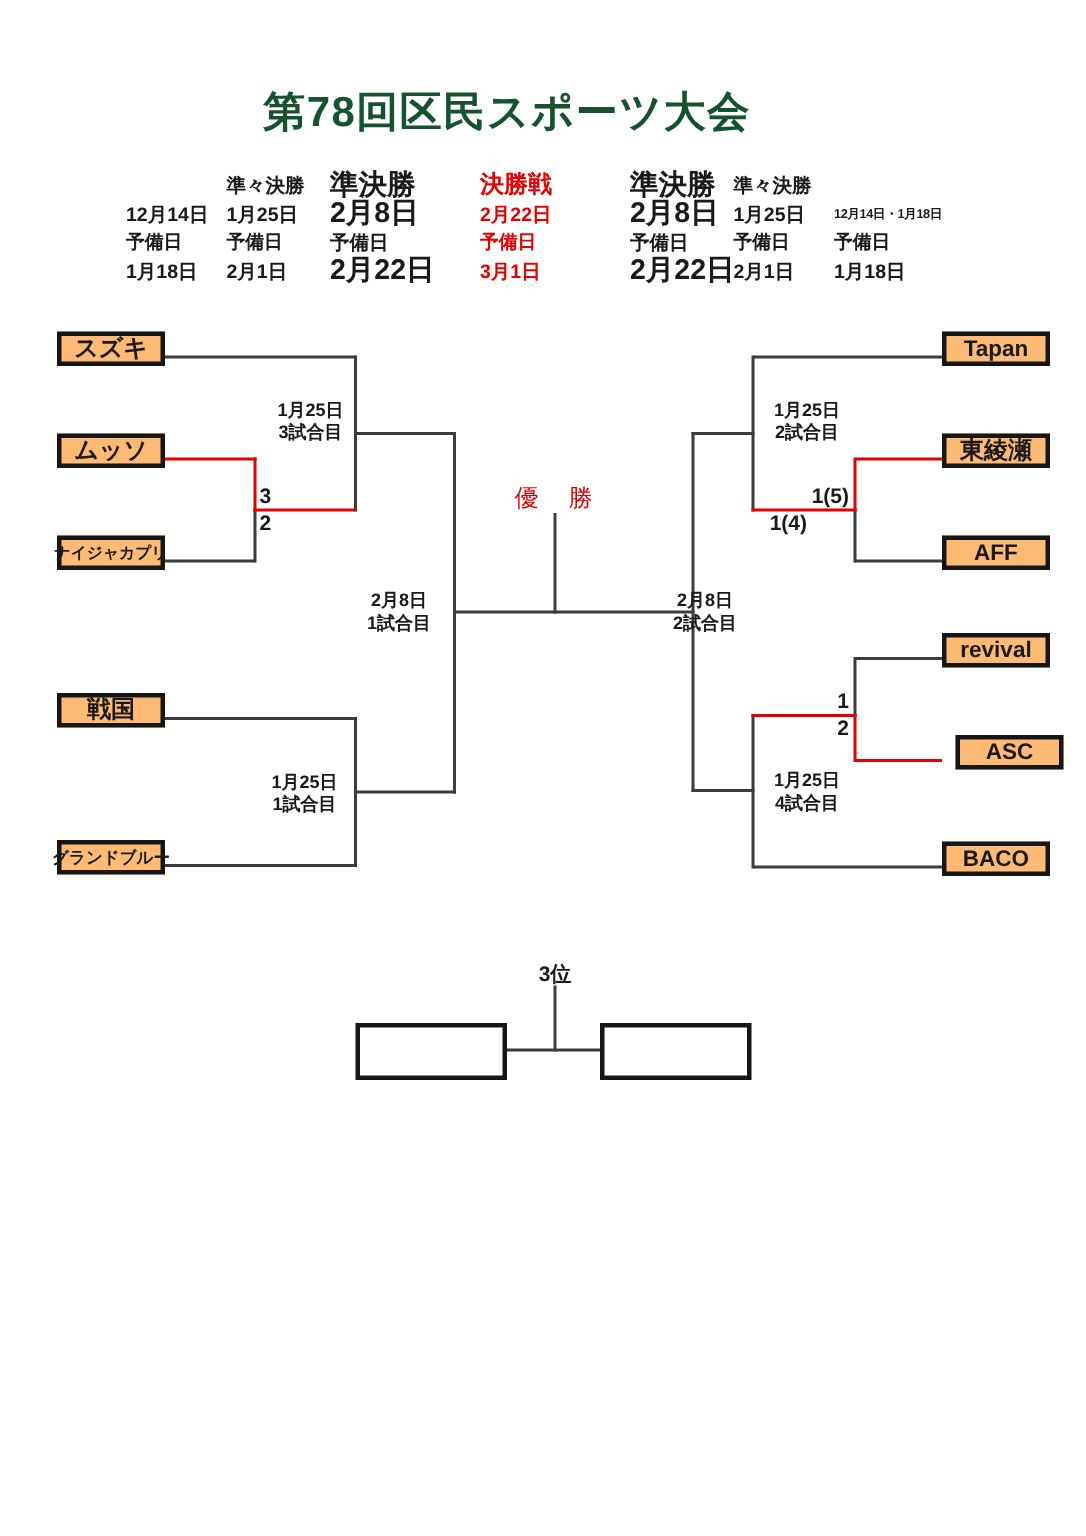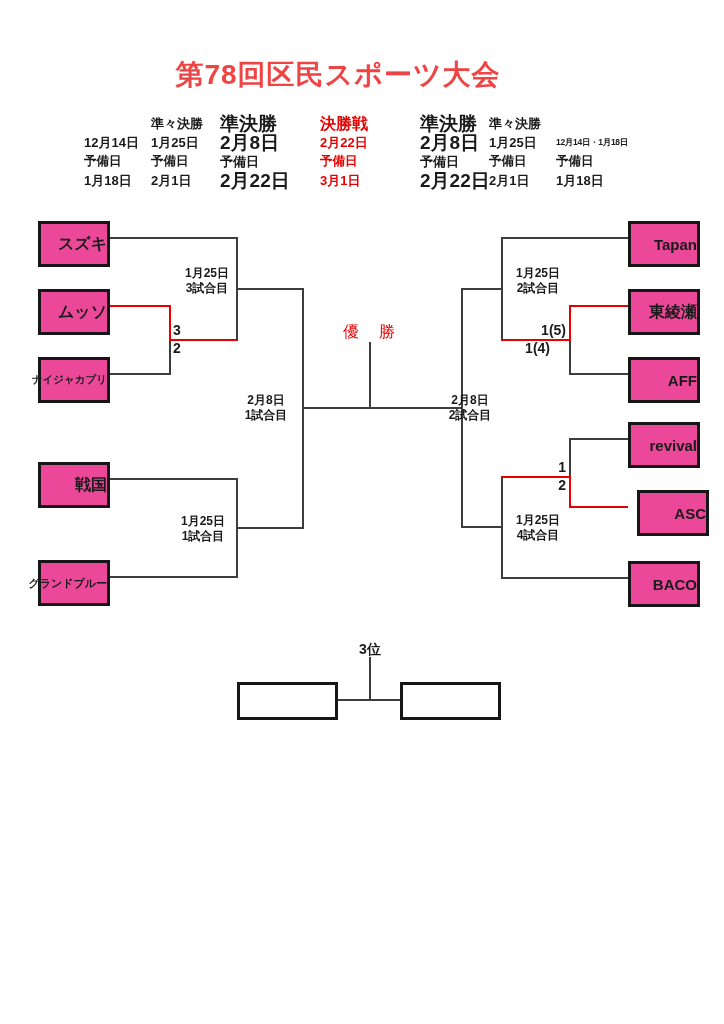--- a/index.html
+++ b/index.html
@@ -8,41 +8,41 @@
     position:relative;
     width:724px; height:1024px;
     background:#ffffff;
     font-family:"Liberation Sans","DejaVu Sans",sans-serif;
     color:#1a1a1a;
     overflow:hidden;
   }
   .title {
     position:absolute; top:56px; left:0; width:676px;
     text-align:center; font-size:28px; font-weight:bold;
-    letter-spacing:1px; color:#ef4444;
+    letter-spacing:1px; color:#14532d;
   }
   
   .sched { position:absolute; top:114px; width:94px; text-align:left; font-weight:bold; }
   .sched .r { display:block; height:19px; line-height:19px; font-size:13px; white-space:nowrap; }
   .sched .r3 { font-size:12.5px; }
   .sched.lg .r { font-size:19px; }
   .sched.lg .r3 { font-size:13px; }
   .sched.final { color:#e60000; }
   .sched.final .r1 { font-size:16px; }
   .sched.final .r2,.sched.final .r4 { font-size:13px; }
   .sched.edge .r2 { font-size:8.5px; letter-spacing:-0.3px; }
   
   .hline { position:absolute; height:2px; background:#3d3d3d; }
   .vline { position:absolute; width:2px; background:#3d3d3d; }
   .red { background:#e60000; }
   
   .team {
-    position:absolute; width:72px; height:46px;
-    border:3px solid #161616; background:#ec4899;
-    display:flex; align-items:center; justify-content:flex-end;
+    position:absolute; width:72px; height:23px;
+    border:3px solid #161616; background:#fdba74;
+    display:flex; align-items:center; justify-content:center;
     font-size:16px; font-weight:bold; white-space:nowrap;
   }
   .team.lat { font-size:15px; font-weight:bold; }
   .team.sm  { font-size:10.5px; transform:none; }
   .team.sm2 { font-size:11px; }
   
   .mlabel {
     position:absolute; width:64px; text-align:center;
     font-size:12px; font-weight:bold; line-height:14.5px; white-space:nowrap;
   }
@@ -201,21 +201,21 @@
   <span>2試合目</span>
 </div>
 <div class="mlabel" style="left:506px; top:513px;">
   <span>1月25日</span>
   <span>4試合目</span>
 </div>
 
 <div class="score" style="left:173px; top:323px;">3</div>
 <div class="score" style="left:173px; top:341px;">2</div>
 <div class="score ra" style="left:520px; top:323px; width:46px;">1(5)</div>
-<div class="score ra" style="left:504px; top:341px; width:46px;">1(4)</div>
+<div class="score ra" style="left:492px; top:341px; width:46px;">1(4)</div>
 <div class="score ra" style="left:530px; top:460px; width:36px;">1</div>
 <div class="score ra" style="left:530px; top:478px; width:36px;">2</div>
 
 <div class="champ">優　勝</div>
 
 <div class="third-label">3位</div>
 <div class="vline" style="left:369px; top:657px; height:44px;"></div>
 <div class="hline" style="left:338px; top:699px; width:62px;"></div>
 <div class="slot" style="left:237px; top:682px;"></div>
 <div class="slot" style="left:400px; top:682px;"></div>

